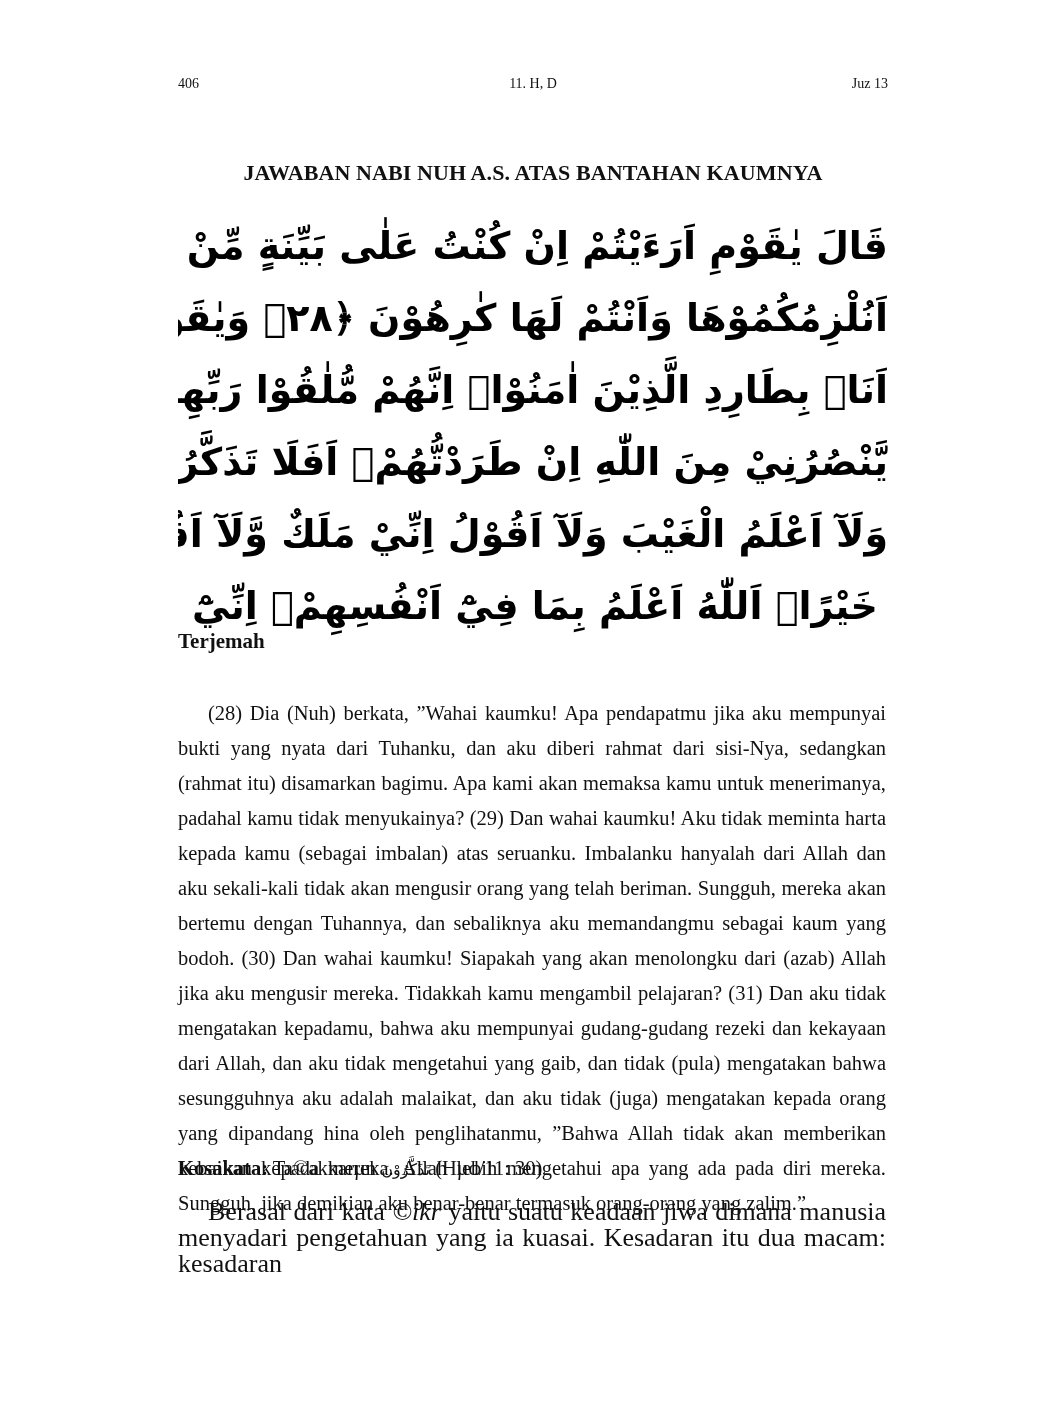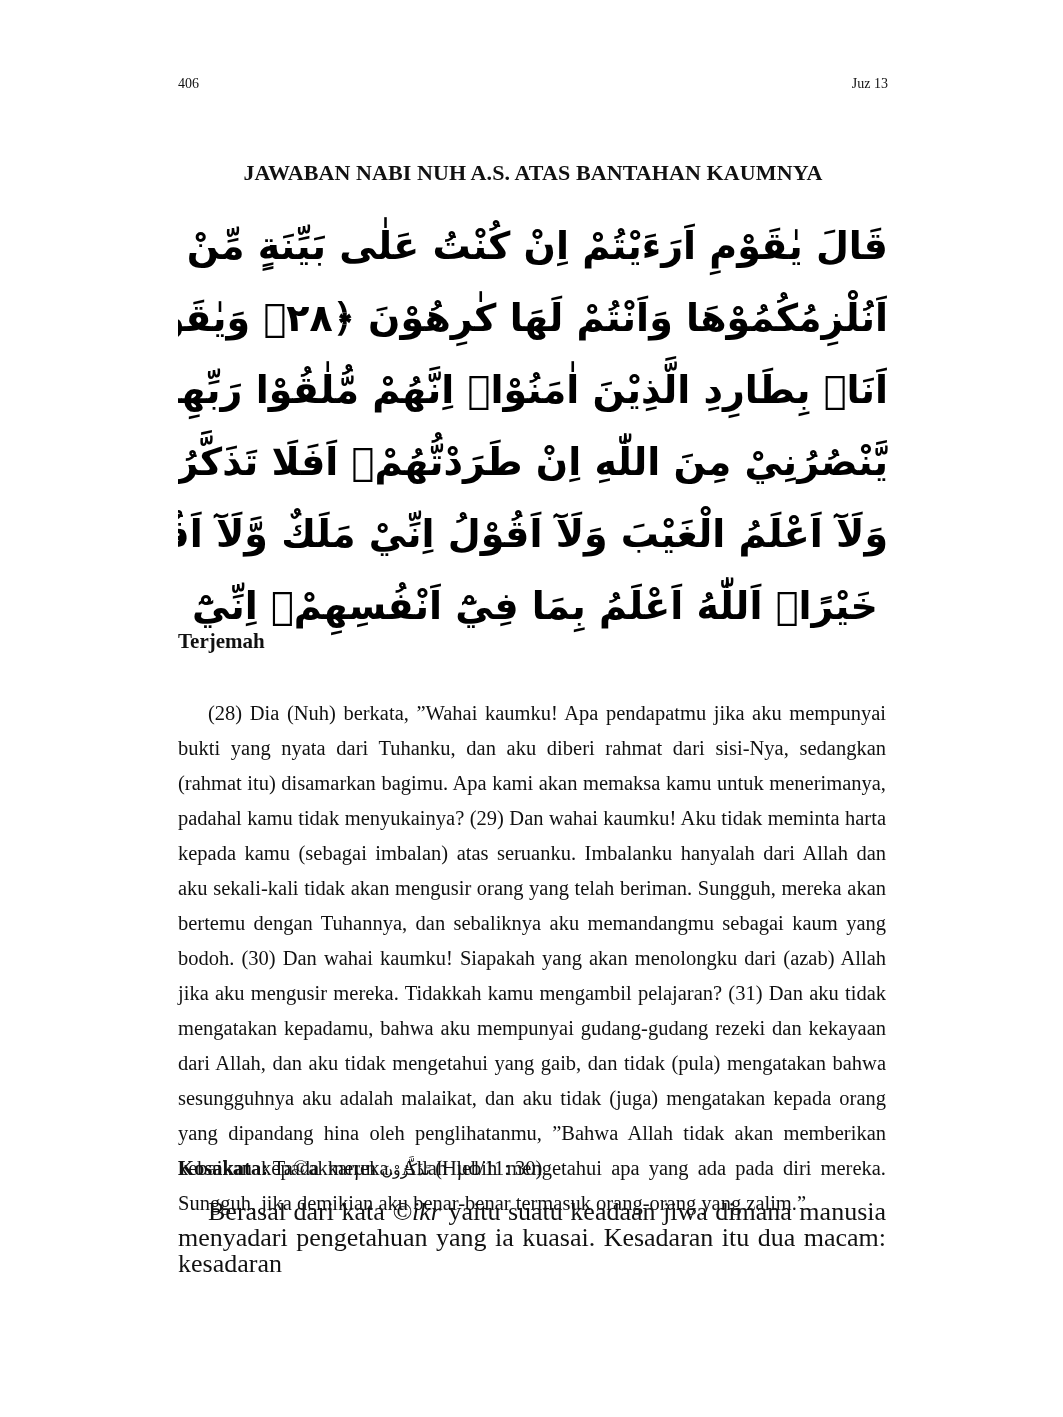--- a/index.html
+++ b/index.html
@@ -46,20 +46,21 @@
     position: absolute; top: 1199px; left: 178px; width: 708px;
     font-size: 26px; line-height: 26px; text-align: justify; text-indent: 30px;
   }
   .body-para .it { font-style: italic; }
 </style>
 </head>
 <body>
 
 <div class="header">
   <span class="left">406</span>
+  <span class="center">11. H, D</span>
   <span class="right">Juz 13</span>
 </div>
 
 <div class="title">JAWABAN NABI NUH A.S. ATAS BANTAHAN KAUMNYA</div>
 
 <div class="arabic">
   <div class="line">قَالَ يٰقَوْمِ اَرَءَيْتُمْ اِنْ كُنْتُ عَلٰى بَيِّنَةٍ مِّنْ رَّبِّيْ وَاٰتٰىنِيْ رَحْمَةً مِّنْ عِنْدِهٖ فَعُمِّيَتْ عَلَيْكُمْۗ</div>
   <div class="line">اَنُلْزِمُكُمُوْهَا وَاَنْتُمْ لَهَا كٰرِهُوْنَ ﴿٢٨﴾ وَيٰقَوْمِ لَآ اَسْـَٔلُكُمْ عَلَيْهِ مَالًاۗ اِنْ اَجْرِيَ اِلَّا عَلَى اللّٰهِ وَمَآ</div>
   <div class="line">اَنَا۠ بِطَارِدِ الَّذِيْنَ اٰمَنُوْاۗ اِنَّهُمْ مُّلٰقُوْا رَبِّهِمْ وَلٰكِنِّيْٓ اَرٰىكُمْ قَوْمًا تَجْهَلُوْنَ ﴿٢٩﴾ وَيٰقَوْمِ مَنْ</div>
   <div class="line">يَّنْصُرُنِيْ مِنَ اللّٰهِ اِنْ طَرَدْتُّهُمْۗ اَفَلَا تَذَكَّرُوْنَ ﴿٣٠﴾ وَلَآ اَقُوْلُ لَكُمْ عِنْدِيْ خَزَاۤىِٕنُ اللّٰهِ</div>

